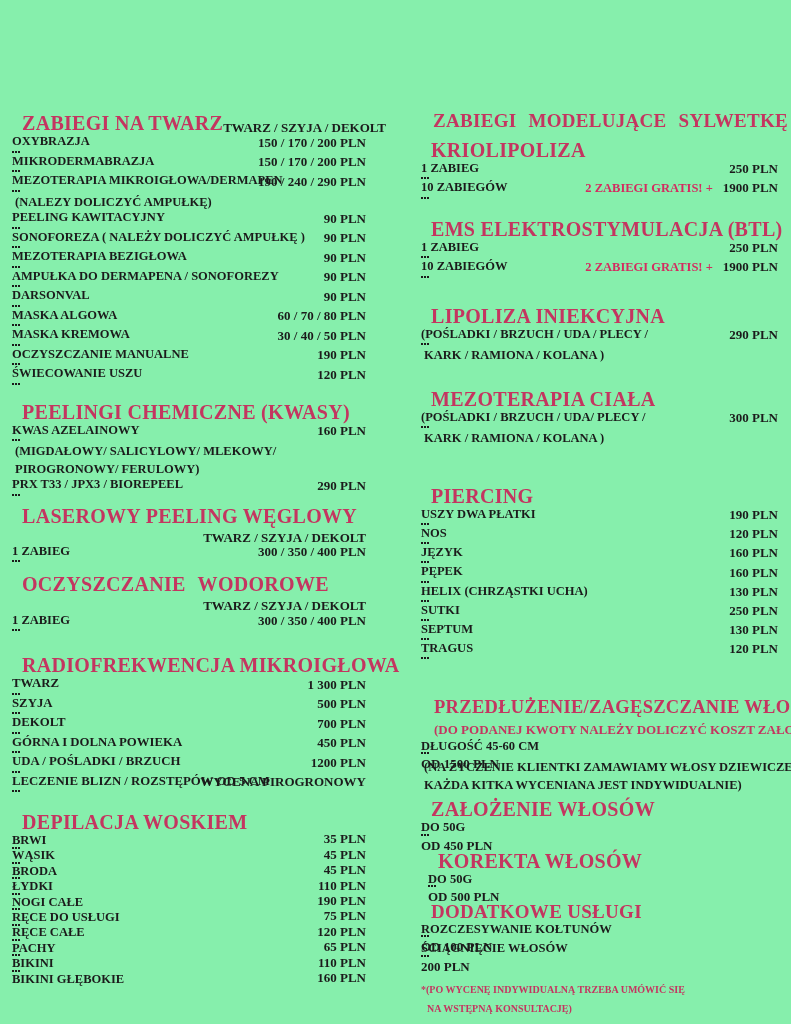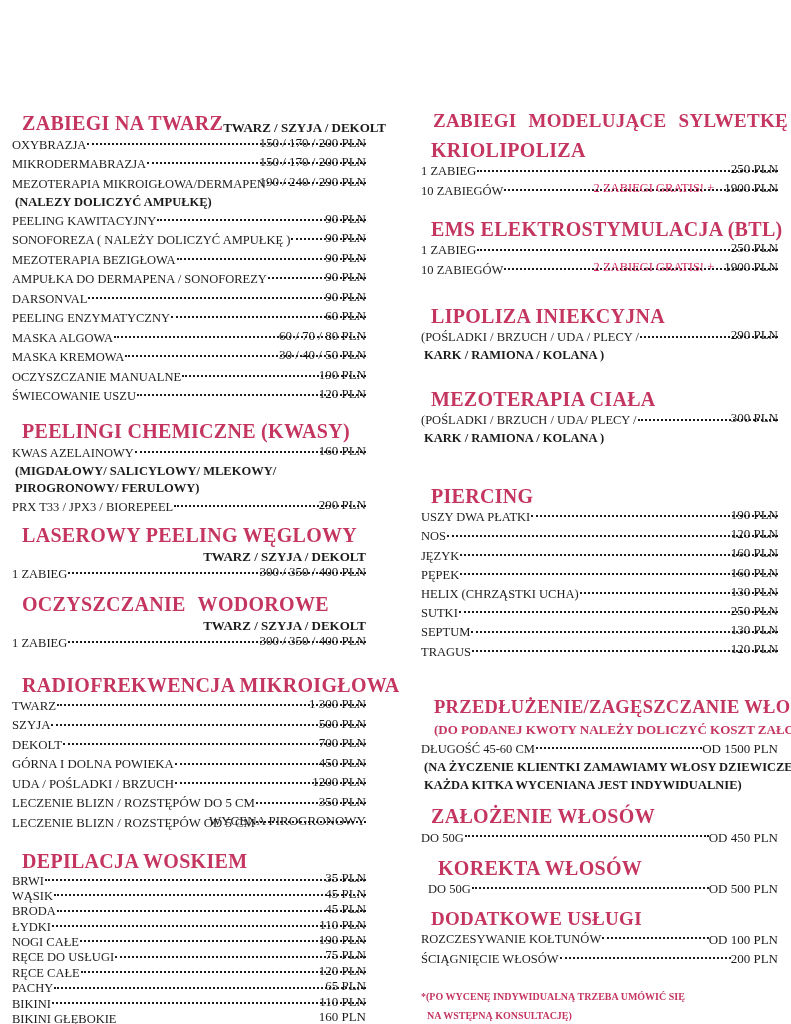--- a/index.html
+++ b/index.html
@@ -33,24 +33,25 @@
     color: #1b1b1b;
     text-align: right;
     white-space: nowrap;
     line-height: 1.1;
   }
   .subheader.below { margin-top: 3px; }
 
   .row {
     position: relative;
     display: flex;
-    align-items: center;
+    align-items: flex-start;
     height: 19.5px;
     color: #1b1b1b;
-    font-weight: normal;
+    font-weight: bold;
+    flex-direction: column;
   }
   .row .name {
     font-size: 12.5px;
     line-height: 1;
     white-space: nowrap;
     z-index: 1;
     padding-right: 1px;
   }
   .row .leader {
     flex: 1;
@@ -108,29 +109,29 @@
 
   .col-right .sec-1 .section-title { font-size: 19px; word-spacing: 7px; padding-left: 12px; }
   .col-right .sec-2 { margin-top: 7px; }
   .col-right .sec-3 { margin-top: 17px; }
   .col-right .sec-4 { margin-top: 25px; }
   .col-right .sec-5 { margin-top: 23px; }
   .col-right .sec-6 { margin-top: 37px; }
   .col-right .sec-6 .row { height: 19.2px; }
   .col-right .sec-7 { margin-top: 36px; }
   .col-right .sec-7 .section-title { font-size: 18.5px; padding-left: 13px; }
-  .col-right .sec-8 { margin-top: 11px; }
+  .col-right .sec-8 { margin-top: 4px; }
   .col-right .sec-9 { margin-top: 9px; margin-left: 7px; }
   .col-right .sec-10 { margin-top: 9px; }
   .col-right .sec-10 .section-title { font-size: 19px; }
 </style>
 </head>
 <body>
 
-<div class="page" style="background: #ffffff;">
+<div class="page" style="background: #86efac;">
   <div class="col col-left">
       <section class="section sec-1">
         <div class="title-row">
           <h2 class="section-title" style="color: rgb(196, 53, 96);">ZABIEGI NA TWARZ</h2>
           <div class="subheader side">TWARZ / SZYJA / DEKOLT</div>
         </div>
         <div class="row">
           <span class="name">OXYBRAZJA</span>
           <span class="leader"></span>
           <span class="price-wrap"><span class="price">150 / 170 / 200 PLN</span></span>
@@ -165,25 +166,20 @@
           <span class="name">AMPUŁKA DO DERMAPENA / SONOFOREZY</span>
           <span class="leader"></span>
           <span class="price-wrap"><span class="price">90 PLN</span></span>
         </div>
         <div class="row">
           <span class="name">DARSONVAL</span>
           <span class="leader"></span>
           <span class="price-wrap"><span class="price">90 PLN</span></span>
         </div>
         <div class="row">
-          <span class="name">PEELING ENZYMATYCZNY </span>
-          <span class="leader"></span>
-          <span class="price-wrap"><span class="price">60 PLN</span></span>
-        </div>
-        <div class="row">
           <span class="name">MASKA ALGOWA</span>
           <span class="leader"></span>
           <span class="price-wrap"><span class="price">60 / 70 / 80 PLN</span></span>
         </div>
         <div class="row">
           <span class="name">MASKA KREMOWA</span>
           <span class="leader"></span>
           <span class="price-wrap"><span class="price">30 / 40 / 50 PLN</span></span>
         </div>
         <div class="row">
@@ -257,25 +253,20 @@
         </div>
         <div class="row">
           <span class="name">GÓRNA I DOLNA POWIEKA</span>
           <span class="leader"></span>
           <span class="price-wrap"><span class="price">450 PLN</span></span>
         </div>
         <div class="row">
           <span class="name">UDA / POŚLADKI / BRZUCH</span>
           <span class="leader"></span>
           <span class="price-wrap"><span class="price">1200 PLN</span></span>
-        </div>
-        <div class="row">
-          <span class="name">LECZENIE BLIZN /  ROZSTĘPÓW  DO 5 CM</span>
-          <span class="leader"></span>
-          <span class="price-wrap"><span class="price">350 PLN</span></span>
         </div>
         <div class="row">
           <span class="name">LECZENIE BLIZN / ROZSTĘPÓW OD 5 CM</span>
           <span class="leader"></span>
           <span class="price-wrap"><span class="price">WYCENA PIROGRONOWY</span></span>
         </div>
       </section>
       <section class="section sec-6">
         <div class="title-row">
           <h2 class="section-title" style="color: rgb(196, 53, 96);">DEPILACJA WOSKIEM</h2>

